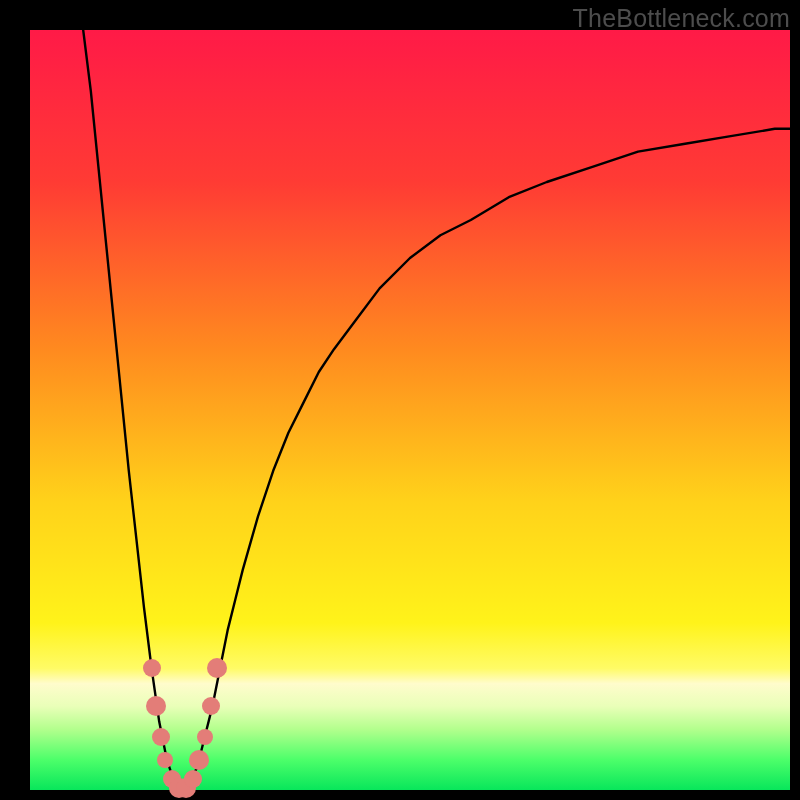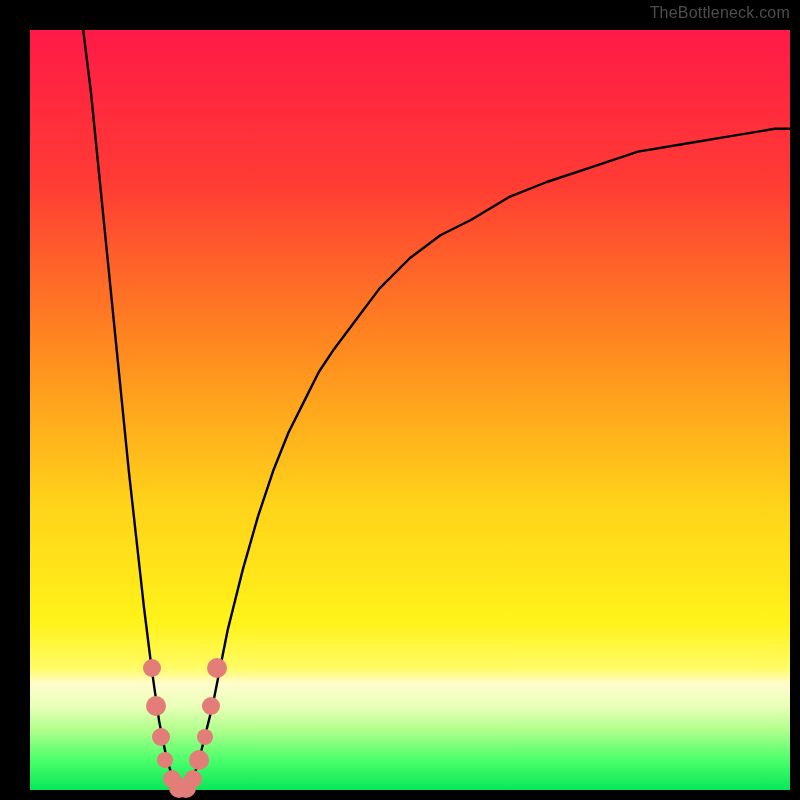--- a/index.html
+++ b/index.html
@@ -34,21 +34,21 @@
   .curve {
     position: absolute;
     left: 0;
     top: 0;
   }
   .watermark {
     position: absolute;
     top: 4px;
     right: 10px;
     color: #4d4d4d;
-    font-size: 16px;
+    font-size: 25px;
     font-weight: 400;
     letter-spacing: 0.2px;
     user-select: none;
   }
   .dot {
     position: absolute;
     border-radius: 50%;
     background: #e37d78;
     transform: translate(-50%, -50%);
   }

